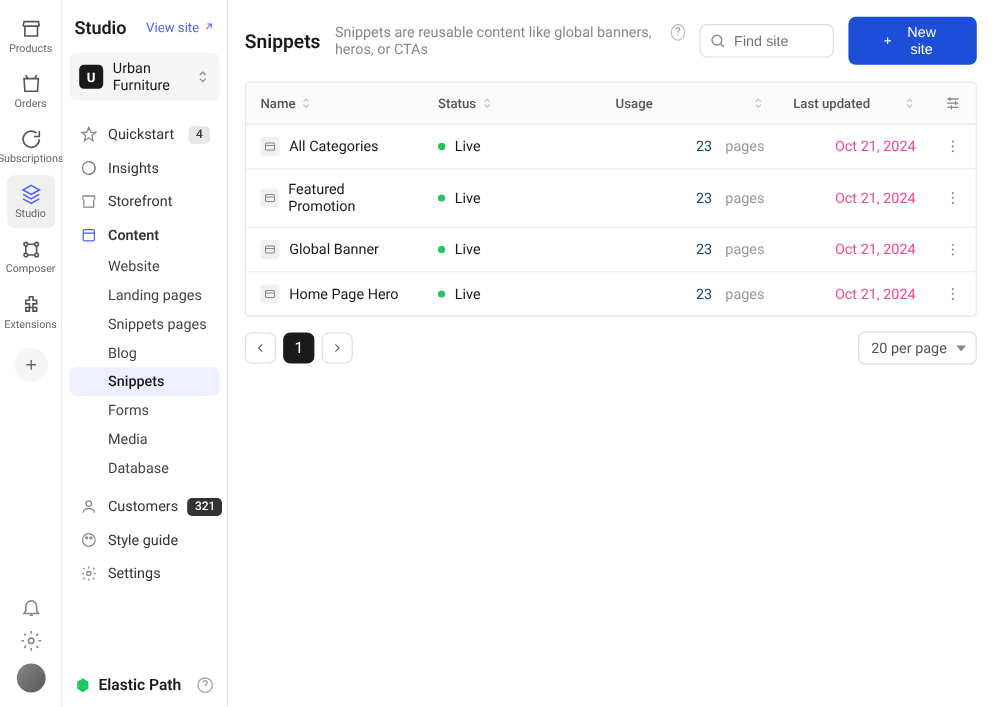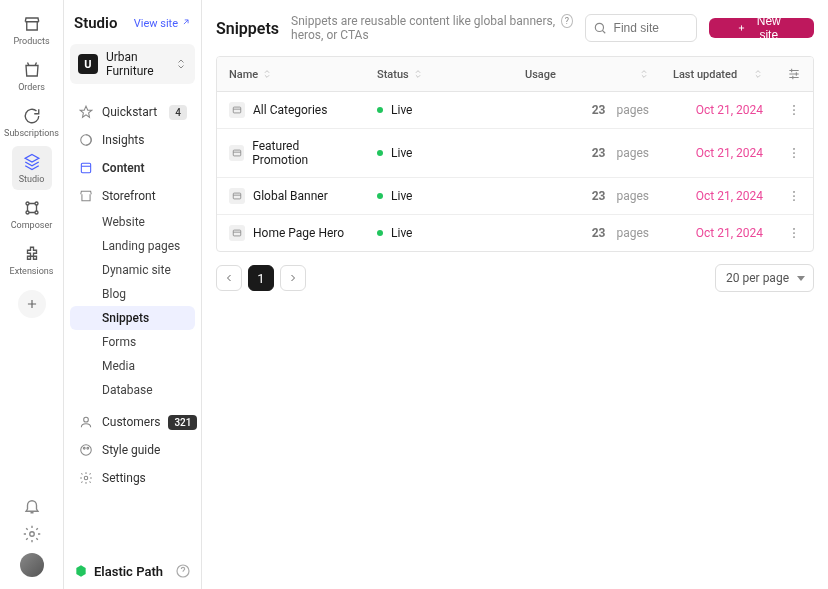--- a/index.html
+++ b/index.html
@@ -1,19 +1,19 @@
 <!DOCTYPE html>
 <html><head>
   <meta charset="utf-8">
   <style>
     * { box-sizing: border-box; margin: 0; padding: 0; }
     body { font-family: -apple-system, BlinkMacSystemFont, "Segoe UI", Roboto, sans-serif; font-size: 13px; color: #1a1a1a; background: #fff; width: 828px; height: 589px; overflow: hidden; display: flex; }
     
     
-    .rail { width: 64px; background: #fff; border-right: 1px solid #e5e5e5; display: flex; flex-direction: column; align-items: center; padding-top: 8px; }
+    .rail { width: 52px; background: #fff; border-right: 1px solid #e5e5e5; display: flex; flex-direction: column; align-items: center; padding-top: 8px; }
     .rail-item { width: 40px; display: flex; flex-direction: column; align-items: center; padding: 6px 0; cursor: pointer; border-radius: 6px; margin-bottom: 2px; }
     .rail-item.active { background: #f0f0f0; }
     .rail-icon { width: 20px; height: 20px; display: flex; align-items: center; justify-content: center; color: #555; }
     .rail-label { font-size: 9px; color: #666; margin-top: 2px; }
     .rail-bottom { margin-top: auto; display: flex; flex-direction: column; align-items: center; padding-bottom: 12px; gap: 10px; }
     .rail-add { width: 28px; height: 28px; border-radius: 50%; background: #f5f5f5; display: flex; align-items: center; justify-content: center; cursor: pointer; margin-top: 6px; }
     .avatar { width: 24px; height: 24px; border-radius: 50%; background: linear-gradient(135deg,#888,#555); }
     
     
     .sidebar { width: 138px; background: #fff; border-right: 1px solid #e5e5e5; display: flex; flex-direction: column; padding: 14px 6px 10px 6px; }
@@ -36,38 +36,38 @@
     
     
     .main { flex: 1; display: flex; flex-direction: column; padding: 14px 14px 14px 14px; overflow: hidden; }
     .main-header { display: flex; align-items: center; gap: 12px; margin-bottom: 14px; }
     .page-title { font-size: 16px; font-weight: 600; }
     .page-sub { font-size: 12px; color: #888; display: flex; align-items: flex-start; gap: 6px; }
     .help-circ { width: 14px; height: 14px; border: 1px solid #bbb; border-radius: 50%; display: flex; align-items: center; justify-content: center; font-size: 9px; color: #888; }
     .search { margin-left: auto; position: relative; }
     .search input { width: 112px; height: 28px; border: 1px solid #ddd; border-radius: 6px; padding: 0 8px 0 28px; font-size: 12px; outline: none; }
     .search-icon { position: absolute; left: 8px; top: 7px; color: #888; }
-    .btn-primary { background: #be185d; color: #fff; border: none; border-radius: 6px; height: 20px; padding: 0 28px; font-size: 12px; font-weight: 500; display: flex; align-items: center; gap: 6px; cursor: pointer; }
+    .btn-primary { background: #1d4ed8; color: #fff; border: none; border-radius: 6px; height: 40px; padding: 0 28px; font-size: 12px; font-weight: 500; display: flex; align-items: center; gap: 6px; cursor: pointer; }
     
     
     .table { border: 1px solid #e5e5e5; border-radius: 4px; overflow: hidden; }
     .thead { display: flex; background: #fafafa; border-bottom: 1px solid #e5e5e5; }
     .th { padding: 10px 12px; font-size: 11px; font-weight: 500; color: #555; display: flex; align-items: center; gap: 4px; }
     .col-name { flex: 0 0 148px; }
     .col-status { flex: 0 0 148px; align-items: center; }
     .col-usage { flex: 0 0 148px; }
     .col-updated { flex: 1; }
     .col-actions { flex: 0 0 32px; justify-content: center; }
     .sort-icon { color: #bbb; }
     .tbody .tr { display: flex; border-bottom: 1px solid #eee; align-items: center; }
     .tbody .tr:last-child { border-bottom: none; }
     .td { padding: 10px 12px; font-size: 12px; display: flex; align-items: center; gap: 8px; }
     .row-icon { width: 16px; height: 16px; background: #f0f0f0; border-radius: 3px; display: flex; align-items: center; justify-content: center; color: #888; }
     .status-dot { width: 6px; height: 6px; border-radius: 50%; background: #22c55e; }
-    .usage-num { color: #737373; font-weight: 700; }
+    .usage-num { color: #0c4a6e; font-weight: 400; }
     .usage-lbl { color: #999; margin-left: 3px; }
     .updated { color: #ec4899; }
     .kebab { color: #888; cursor: pointer; }
     
     
     .pagination { display: flex; align-items: center; margin-top: 12px; gap: 6px; }
     .pg-btn { width: 26px; height: 26px; border: 1px solid #ddd; background: #fff; border-radius: 6px; display: flex; align-items: center; justify-content: center; cursor: pointer; color: #666; }
     .pg-btn.active { background: #1a1a1a; color: #fff; border-color: #1a1a1a; }
     .per-page { margin-left: auto; border: 1px solid #ddd; border-radius: 6px; height: 28px; padding: 0 24px 0 10px; font-size: 12px; color: #555; display: flex; align-items: center; position: relative; cursor: pointer; }
     .per-page::after { content: ""; position: absolute; right: 8px; top: 11px; border-left: 4px solid transparent; border-right: 4px solid transparent; border-top: 5px solid #888; }
@@ -180,40 +180,40 @@
   </div>
   <div class="side-item">
     <span class="side-icon">
         <svg width="14" height="14" viewBox="0 0 24 24" fill="none" stroke="currentColor" stroke-width="1.8">
           <circle cx="12" cy="12" r="9"></circle>
           <path d="M12 3a9 9 0 010 18"></path>
         </svg>
       </span>
     <span>Insights</span>
   </div>
+  <div class="side-item">
+    <span class="side-icon">
+        <svg width="14" height="14" viewBox="0 0 24 24" fill="none" stroke="currentColor" stroke-width="1.8">
+          <path d="M3 9l1-5h16l1 5M5 9v11h14V9"></path>
+        </svg>
+      </span>
+    <span>Storefront</span>
+  </div>
   <div class="side-item active">
     <span class="side-icon">
         <svg width="14" height="14" viewBox="0 0 24 24" fill="#4a5fff" stroke="#4a5fff" stroke-width="1.8">
           <rect x="4" y="4" width="16" height="16" rx="2" fill="none"></rect>
           <path d="M4 9h16"></path>
         </svg>
       </span>
     <span>Content</span>
   </div>
-  <div class="side-item">
-    <span class="side-icon">
-        <svg width="14" height="14" viewBox="0 0 24 24" fill="none" stroke="currentColor" stroke-width="1.8">
-          <path d="M3 9l1-5h16l1 5M5 9v11h14V9"></path>
-        </svg>
-      </span>
-    <span>Storefront</span>
-  </div>
   <div class="sub-item">Website</div>
   <div class="sub-item">Landing pages</div>
-  <div class="sub-item">Dynamic site</div>
+  <div class="sub-item">Snippets pages</div>
   <div class="sub-item">Blog</div>
   <div class="sub-item active">Snippets</div>
   <div class="sub-item">Forms</div>
   <div class="sub-item">Media</div>
   <div class="sub-item">Database</div>
 
   <div class="side-item" style="margin-top:6px">
     <span class="side-icon">
         <svg width="14" height="14" viewBox="0 0 24 24" fill="none" stroke="currentColor" stroke-width="1.8">
           <circle cx="12" cy="8" r="4"></circle>

